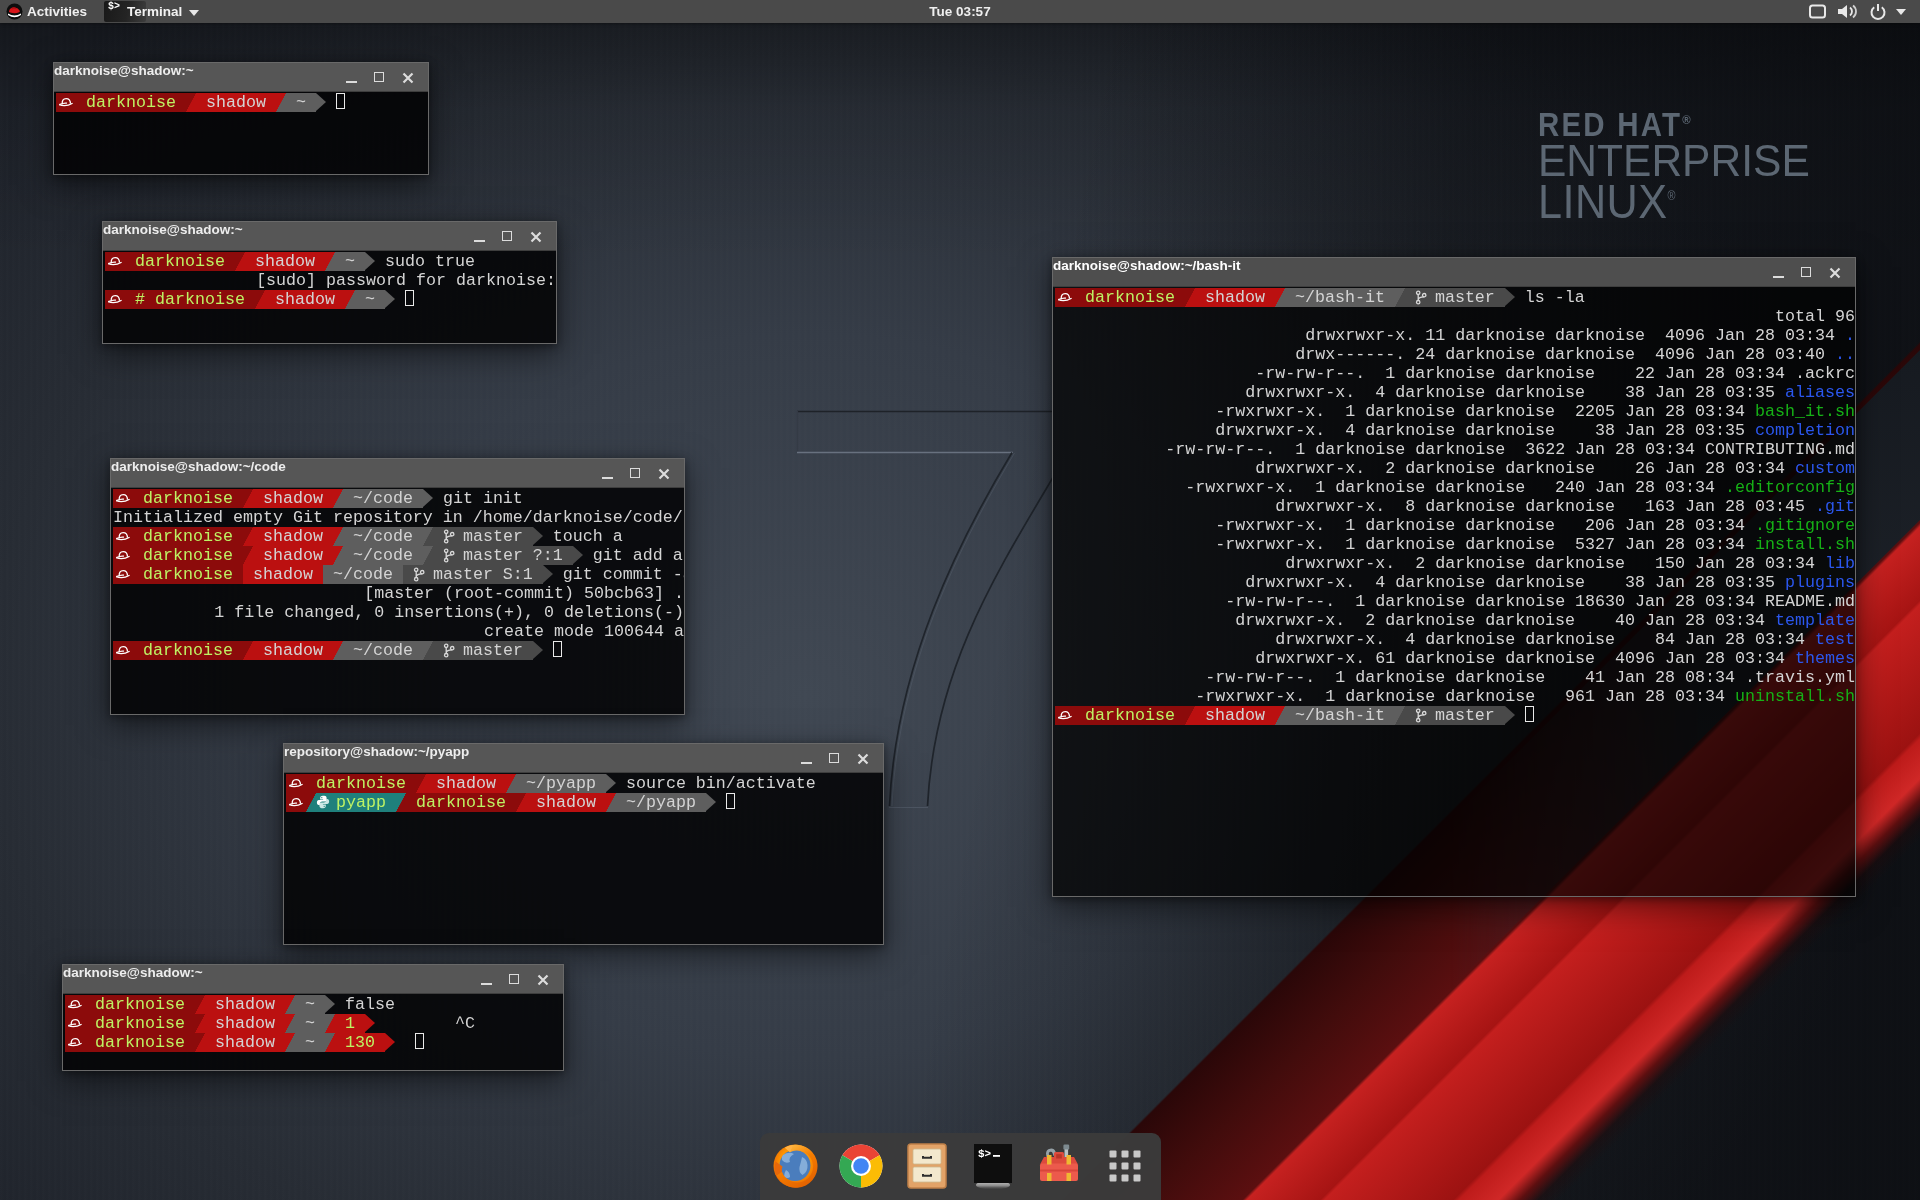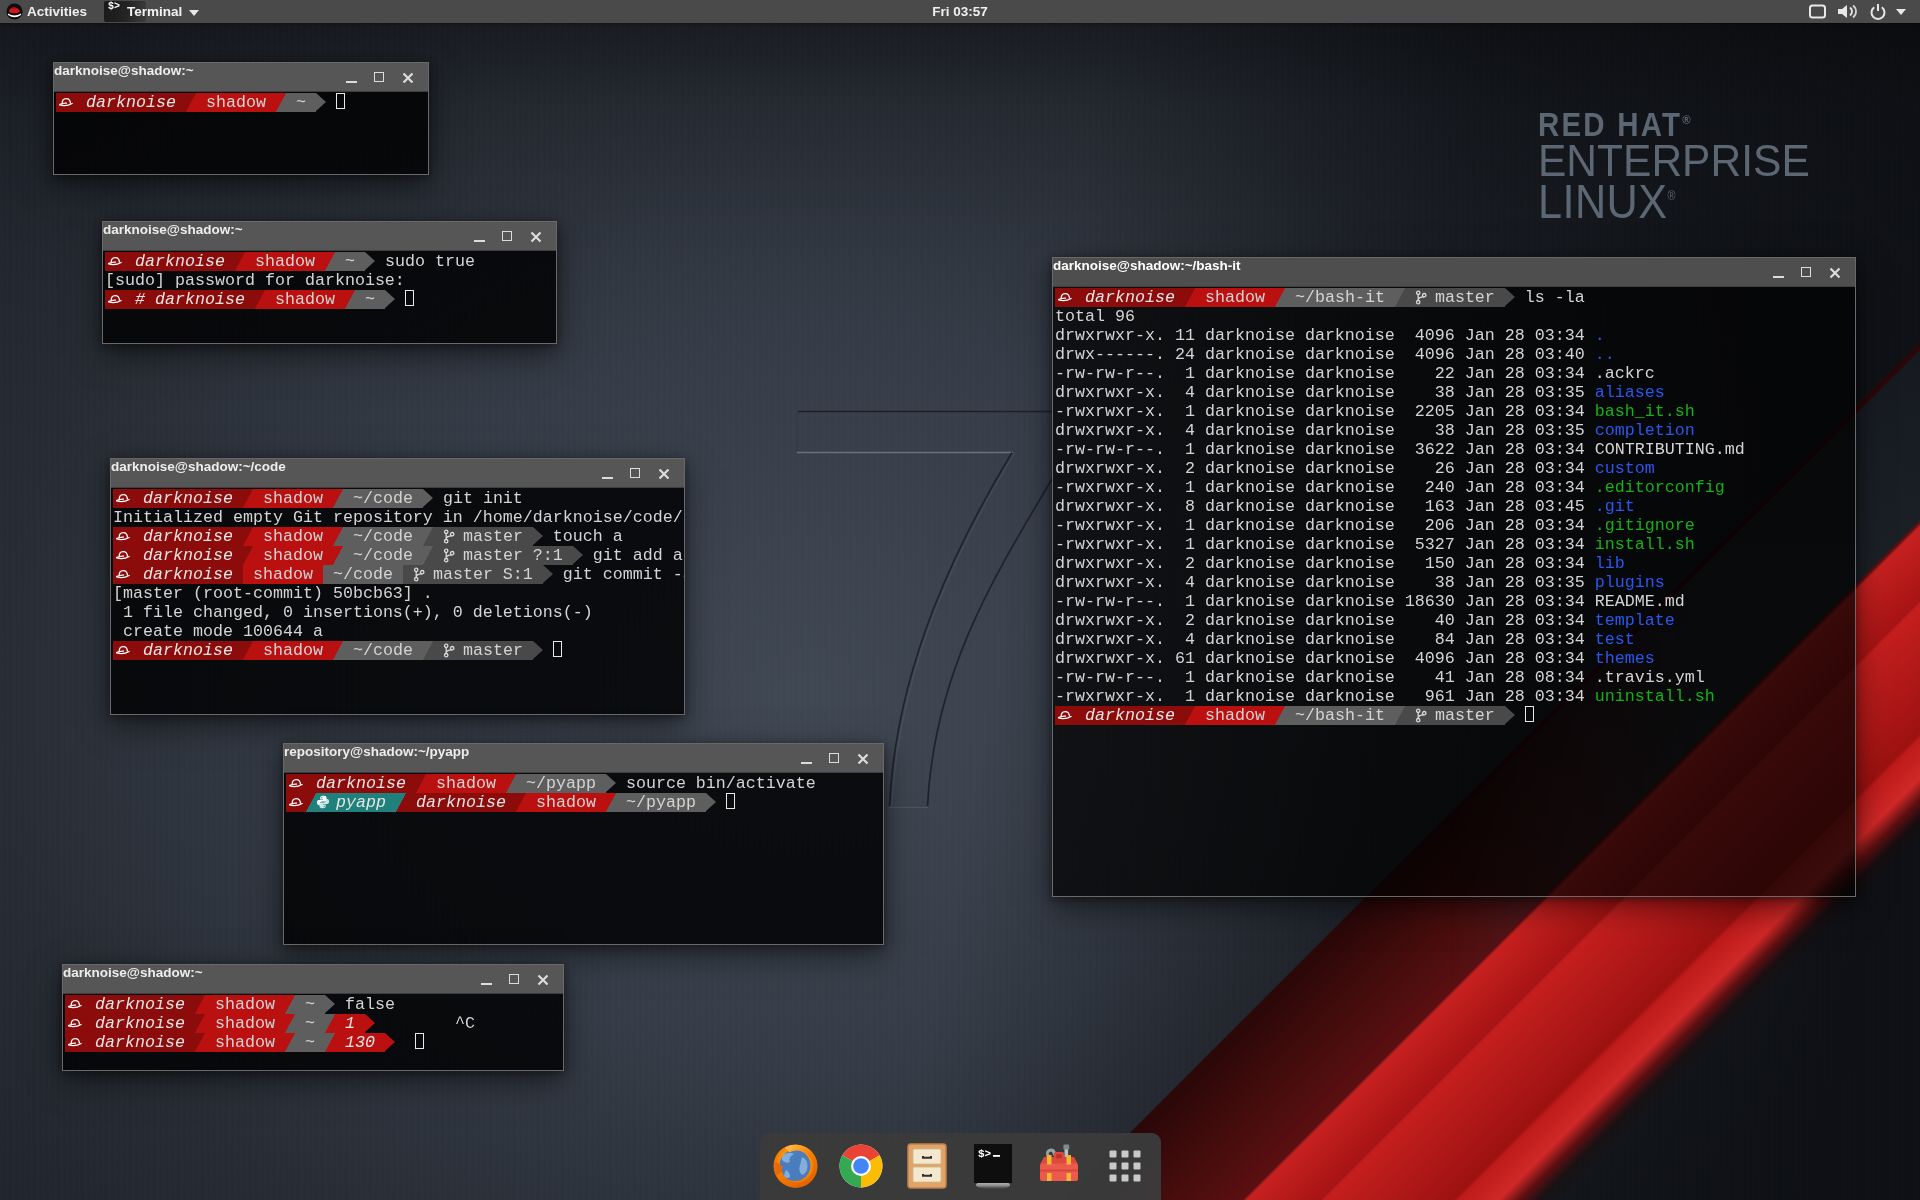--- a/index.html
+++ b/index.html
@@ -24,40 +24,40 @@
 .tb{position:absolute;left:0;top:0;right:0;height:29px;background:#565656;border-bottom:1px solid #3e3e3e;}
 .tt{position:absolute;left:0;right:0;top:0;height:29px;line-height:28px;text-align:left;color:#ededed;font:bold 13.5px "Liberation Sans",sans-serif;}
 .bmin,.bmax,.bcls{position:absolute;top:0;height:29px;width:20px;color:#dcdcdc;}
 .bmin{right:66px;}
 .bmax{right:38px;}
 .bcls{right:10px;}
 .bmin i{position:absolute;left:4px;top:18px;width:11px;height:0;border-top:2px solid #dcdcdc;}
 .bmax i{position:absolute;left:4px;top:9px;width:10px;height:10px;border:1.8px solid #dcdcdc;}
 .bcls svg{position:absolute;left:3px;top:8px;}
 .ct{position:absolute;left:0;top:29px;right:0;bottom:0;background:rgba(1,1,2,0.84);padding:1px 0 0 2px;font:16.66px/19px "Liberation Mono",monospace;color:#d4d4d4;overflow:hidden;}
-.row{height:19px;white-space:pre;}
+.row{height:19px;white-space:pre;text-align:right;}
 .pl{display:flex;height:19px;align-items:stretch;}
 .sg{white-space:pre;height:19px;display:inline-block;}
 .ar{width:10px;height:19px;}
 .a12{background:linear-gradient(117.8deg,#8c0b0b 49.2%,#bb1010 50.8%);}
 .a2p{background:linear-gradient(117.8deg,#bb1010 49.2%,#5e5e5e 50.8%);}
 .apg{background:linear-gradient(117.8deg,#5e5e5e 49.2%,#494949 50.8%);}
 .ap2{background:linear-gradient(117.8deg,#5e5e5e 49.2%,#bb1010 50.8%);}
 .a1v{background:linear-gradient(117.8deg,#8c0b0b 49.2%,#1f807c 50.8%);}
 .av1{background:linear-gradient(117.8deg,#1f807c 49.2%,#8c0b0b 50.8%);}
 .ap0,.ag0,.a20{width:0;height:0;border-top:9.5px solid transparent;border-bottom:9.5px solid transparent;border-left-style:solid;border-left-width:10px;}
 .ap0{border-left-color:#5e5e5e;}
 .ag0{border-left-color:#494949;}
 .a20{border-left-color:#bb1010;}
 .r1{background:#8c0b0b;}
 .r2{background:#bb1010;}
 .gp{background:#5e5e5e;}
 .gg{background:#494949;}
 .tv{background:#1f807c;}
-.w{color:#e5e5e5;font-style:italic;}
+.w{color:#bef264;}
 .cmd{color:#d4d4d4;white-space:pre;}
 .blu{color:#2b57ee;}
 .grn{color:#16b116;}
 .cur{display:inline-block;width:9px;height:16px;border:1.6px solid #e9e9e9;vertical-align:-2px;}
 .icn{display:inline-block;width:20px;height:13px;position:relative;vertical-align:-1px;}
 .icn svg{position:absolute;left:2px;top:0;}
 .gb{display:inline-block;width:20px;height:15px;position:relative;vertical-align:-3px;}
 .gb svg{position:absolute;left:0;top:0;}
 .pyl{display:inline-block;width:20px;height:14px;position:relative;vertical-align:-2px;}
 .pyl svg{position:absolute;left:0;top:0;}
@@ -552,21 +552,21 @@
     <path d="M2,10.5 Q8.5,14.5 15,10.5 L15,12 Q8.5,16.5 2,12 Z" fill="#ffffff"></path>
     <path d="M3,8.2 Q4,4.4 8,4.6 Q12,4.8 13.6,7.4 Q14.6,9 12.5,9.6 Q8.5,10.8 4.2,9.4 Q2.6,9 3,8.2 Z" fill="#d61419"></path>
     <path d="M5.5,5.0 Q8,3.4 10.5,5.0 L10,6.2 Q8,5.2 6,6.2 Z" fill="#b01014"></path>
   </svg>
   <div id="tb-act">Activities</div>
   <div id="tb-app">
       <div class="d">$&gt;</div>
     </div>
   <div id="tb-term">Terminal</div>
   <div id="tb-caret"></div>
-  <div id="tb-clock">Fri 03:57</div>
+  <div id="tb-clock">Tue 03:57</div>
   <svg id="tb-right" width="104" height="23" viewBox="0 0 104 23">
     <rect x="2" y="5.5" width="15" height="12" rx="2.5" fill="none" stroke="#e8e8e8" stroke-width="2"></rect>
     <g stroke="#e8e8e8" fill="#e8e8e8">
       <path d="M30,9 h4 l5,-4 v13 l-5,-4 h-4 z" stroke="none"></path>
       <path d="M42,7.5 a5,5 0 0 1 0,8" fill="none" stroke-width="1.8"></path>
       <path d="M45,5.5 a7.5,7.5 0 0 1 0,12" fill="none" stroke-width="1.8" opacity="0.85"></path>
     </g>
     <g stroke="#e8e8e8" stroke-width="2" fill="none">
       <path d="M66.2,7.2 a6.5,6.5 0 1 0 7.6,0"></path>
       <path d="M70,4 V11"></path>

